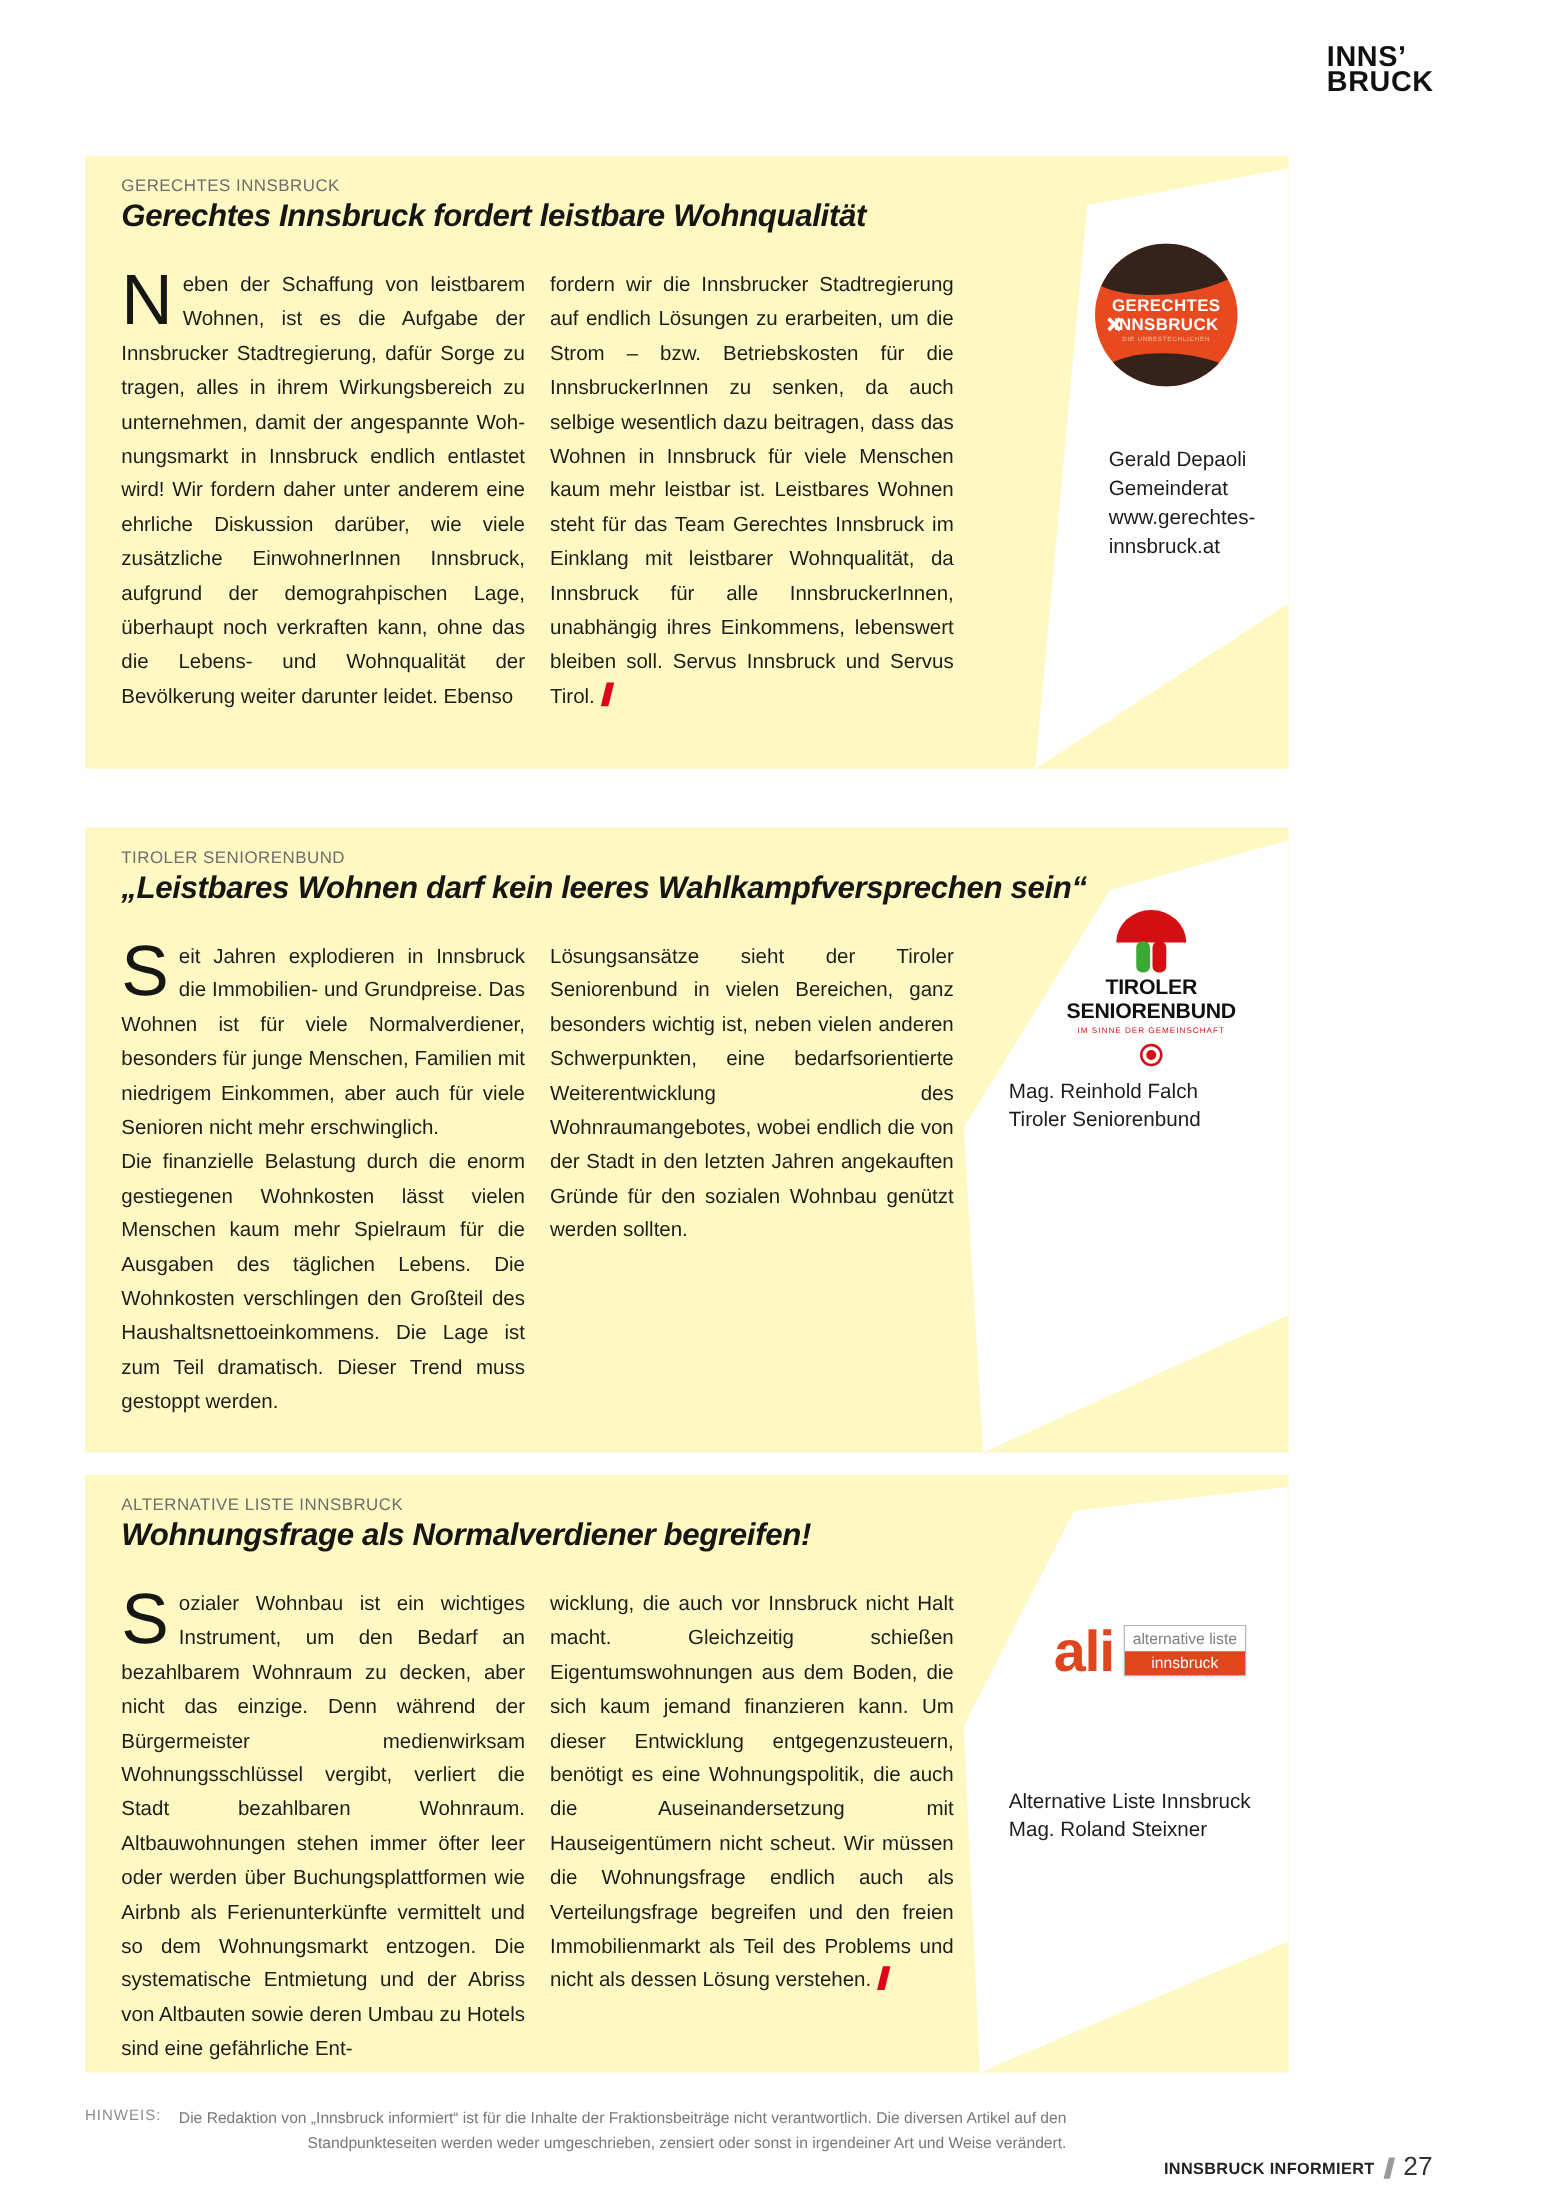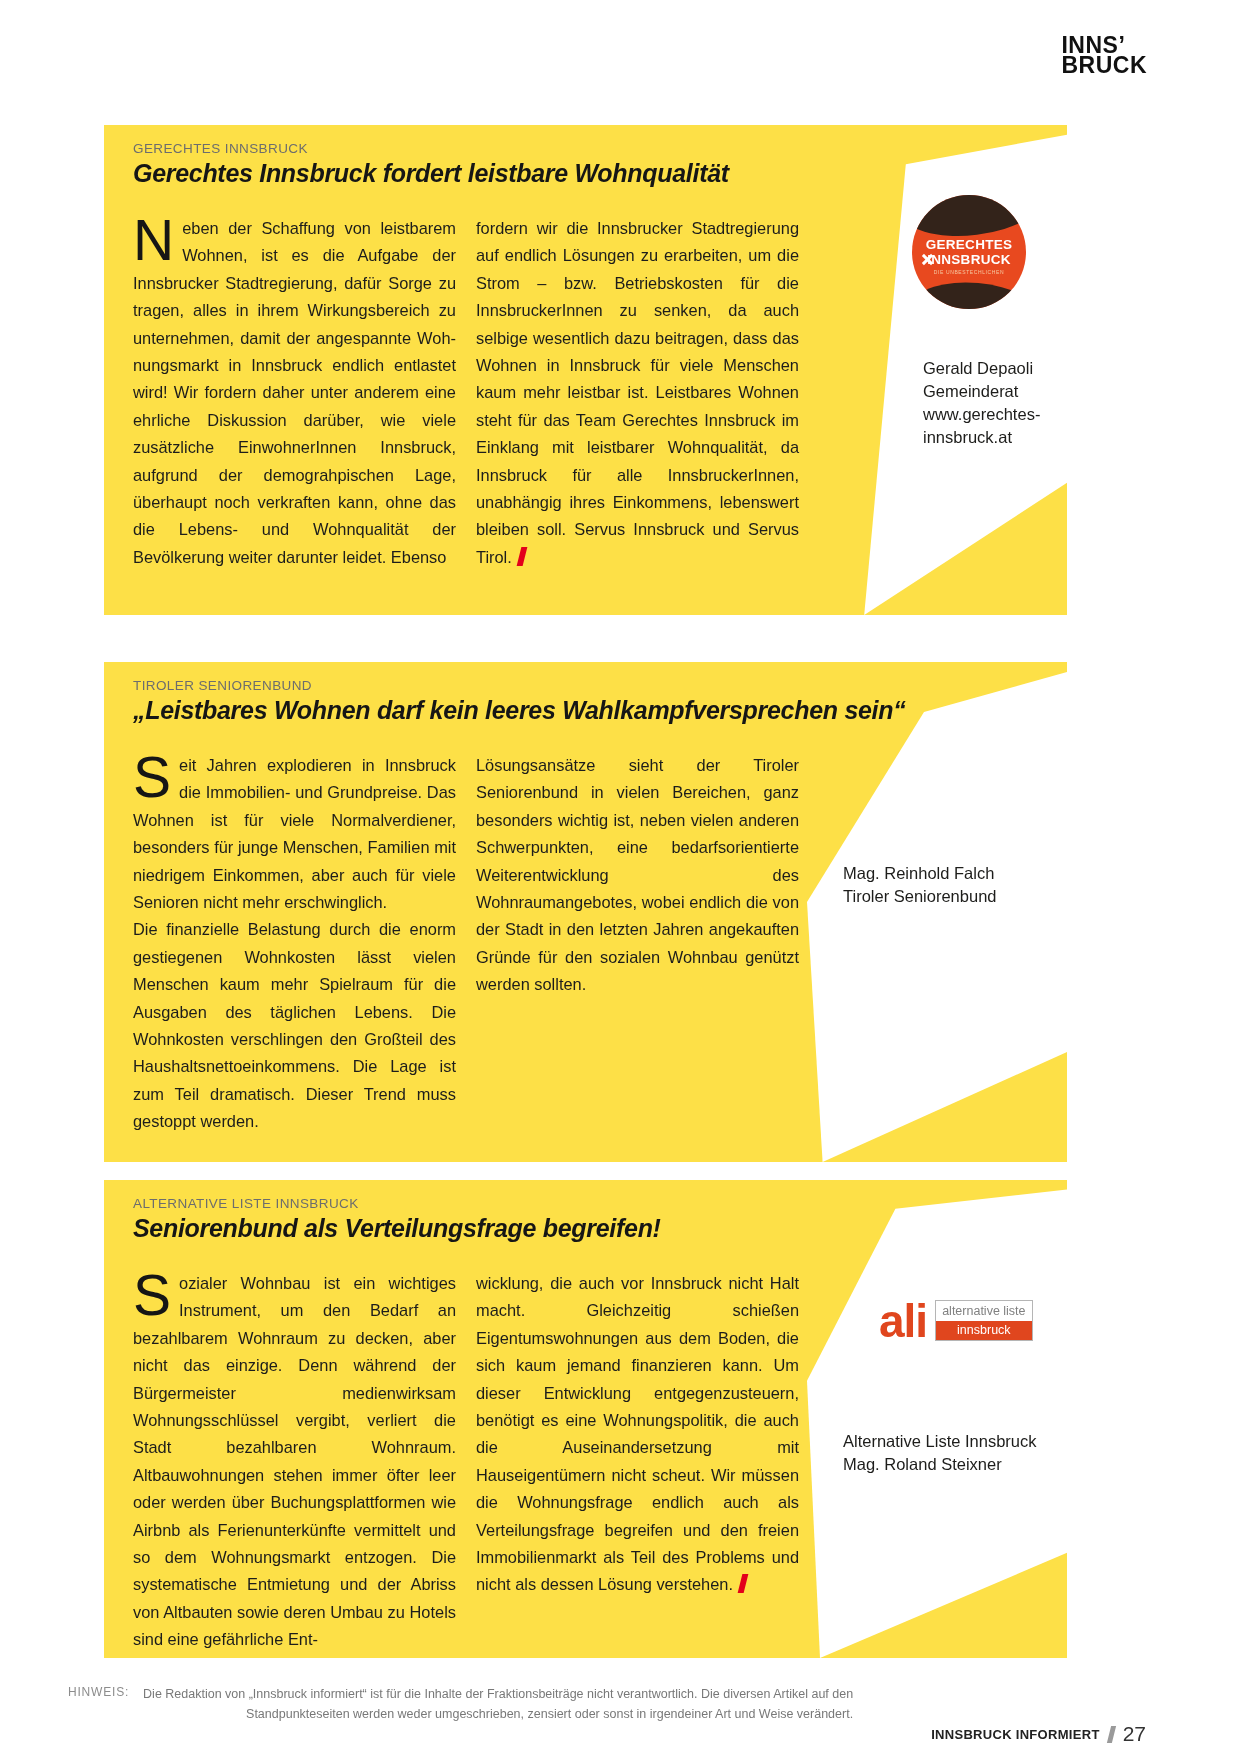--- a/index.html
+++ b/index.html
@@ -4,21 +4,21 @@
 <style>
   html,body{margin:0;padding:0;background:#fff;}
   .page{position:relative;width:1240px;height:1754px;background:#ffffff;overflow:hidden;
         font-family:"Liberation Sans","DejaVu Sans",sans-serif;color:#1d1d1b;}
 
   
   .brand{position:absolute;top:36px;right:93px;font-weight:700;font-size:23px;
          line-height:19.5px;letter-spacing:.5px;color:#111;text-align:left;}
 
   
-  .block{position:absolute;left:68px;width:963px;background:#fde047;margin-left:36px;}
+  .block{position:absolute;left:68px;width:963px;background:#fef9c3;}
   #block1{top:125px;height:490px;}
   #block2{top:662px;height:500px;}
   #block3{top:1180px;height:478px;}
 
   .kicker{position:absolute;left:29px;top:16px;font-size:13.5px;letter-spacing:.4px;
           color:#6d6d6d;}
   .title{position:absolute;left:29px;top:34px;margin:0;font-size:25px;font-weight:700;
          font-style:italic;color:#161615;letter-spacing:-.3px;white-space:nowrap;}
 
   .cols{position:absolute;left:29px;top:90px;width:666px;display:flex;gap:20px;}
@@ -132,30 +132,41 @@
       <div class="col">
         <p><span class="dropcap">S</span><span>eit Jahren explodieren in Innsbruck die Immobilien- und Grundpreise. Das Wohnen ist für viele Normalverdiener, besonders für junge Menschen, Familien mit niedrigem Einkommen, aber auch für viele Senioren nicht mehr erschwinglich.</span></p>
         <p><span>Die finanzielle Belastung durch die enorm gestiegenen Wohnkosten lässt vielen Menschen kaum mehr Spielraum für die Ausgaben des täglichen Lebens. Die Wohnkosten verschlingen den Großteil des Haushaltsnettoeinkommens. Die Lage ist zum Teil dramatisch. Dieser Trend muss gestoppt werden.</span></p>
       </div>
       <div class="col">
         <p><span>Lösungsansätze sieht der Tiroler Seniorenbund in vielen Bereichen, ganz besonders wichtig ist, neben vielen anderen Schwerpunkten, eine bedarfsorientierte Weiterentwicklung des Wohnraumangebotes, wobei endlich die von der Stadt in den letzten Jahren angekauften Gründe für den sozialen Wohnbau genützt werden sollten.</span></p>
       </div>
     </div>
     <div class="sidebar">
       <div class="poly"></div>
+      <div class="sb-wrap">
+        <svg class="sb-icon" width="64" height="56" viewBox="0 0 64 56">
+          <path d="M4 30 A28 26 0 0 1 60 30 Z" fill="#d40f14"></path>
+          <rect x="20" y="29" width="11" height="25" rx="5" fill="#3aa935"></rect>
+          <rect x="33" y="29" width="11" height="25" rx="5" fill="#d40f14"></rect>
+        </svg>
+        <div class="sb-l1">TIROLER</div>
+        <div class="sb-l2">SENIORENBUND</div>
+        <div class="sb-tag">IM SINNE DER GEMEINSCHAFT</div>
+        <div class="sb-emblem"></div>
+      </div>
       <div class="attrib">
         <div>Mag. Reinhold Falch</div>
         <div>Tiroler Seniorenbund</div>
       </div>
     </div>
   </section>
 
   <section class="block" id="block3">
     <div class="kicker">ALTERNATIVE LISTE INNSBRUCK</div>
-    <h2 class="title">Seniorenbund als Verteilungsfrage begreifen!</h2>
+    <h2 class="title">Wohnungsfrage als Normalverdiener begreifen!</h2>
     <div class="cols">
       <div class="col">
         <p><span class="dropcap">S</span><span>ozialer Wohnbau ist ein wichtiges Instrument, um den Bedarf an bezahlbarem Wohnraum zu decken, aber nicht das einzige. Denn während der Bürgermeister medienwirksam Wohnungsschlüssel vergibt, verliert die Stadt bezahlbaren Wohnraum. Altbauwohnungen stehen immer öfter leer oder werden über Buchungsplattformen wie Airbnb als Ferienunterkünfte vermittelt und so dem Wohnungsmarkt entzogen. Die systematische Entmietung und der Abriss von Altbauten sowie deren Umbau zu Hotels sind eine gefährliche Ent-</span></p>
       </div>
       <div class="col">
         <p><span>wicklung, die auch vor Innsbruck nicht Halt macht. Gleichzeitig schießen Eigentumswohnungen aus dem Boden, die sich kaum jemand finanzieren kann. Um dieser Entwicklung entgegenzusteuern, benötigt es eine Wohnungspolitik, die auch die Auseinandersetzung mit Hauseigentümern nicht scheut. Wir müssen die Wohnungsfrage endlich auch als Verteilungsfrage begreifen und den freien Immobilienmarkt als Teil des Problems und nicht als dessen Lösung verstehen.</span><span class="endmark"></span></p>
       </div>
     </div>
     <div class="sidebar">
       <div class="poly"></div>

